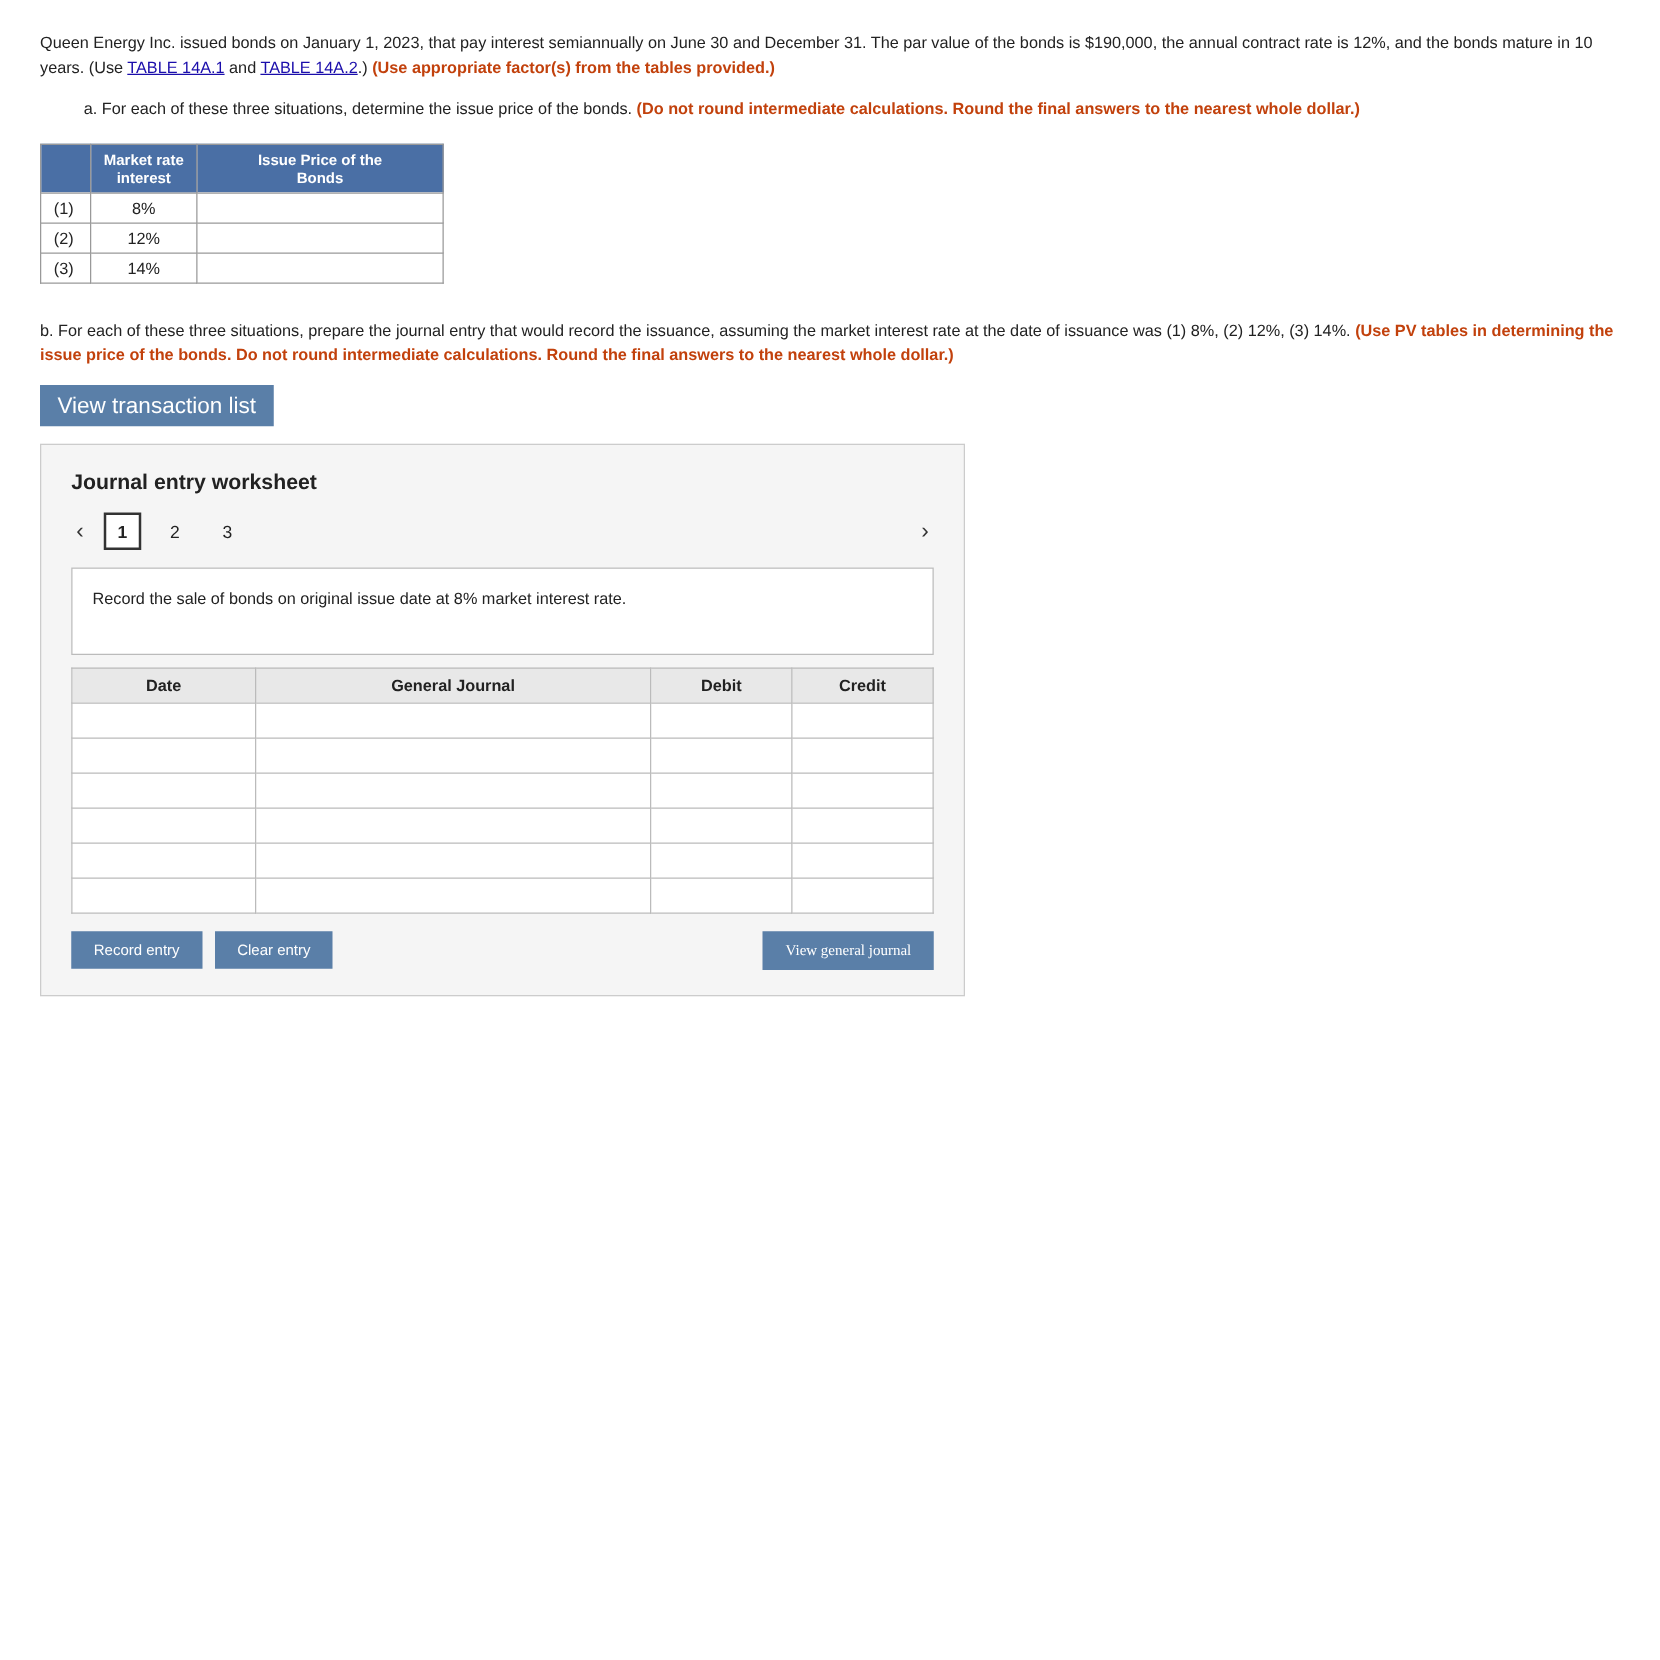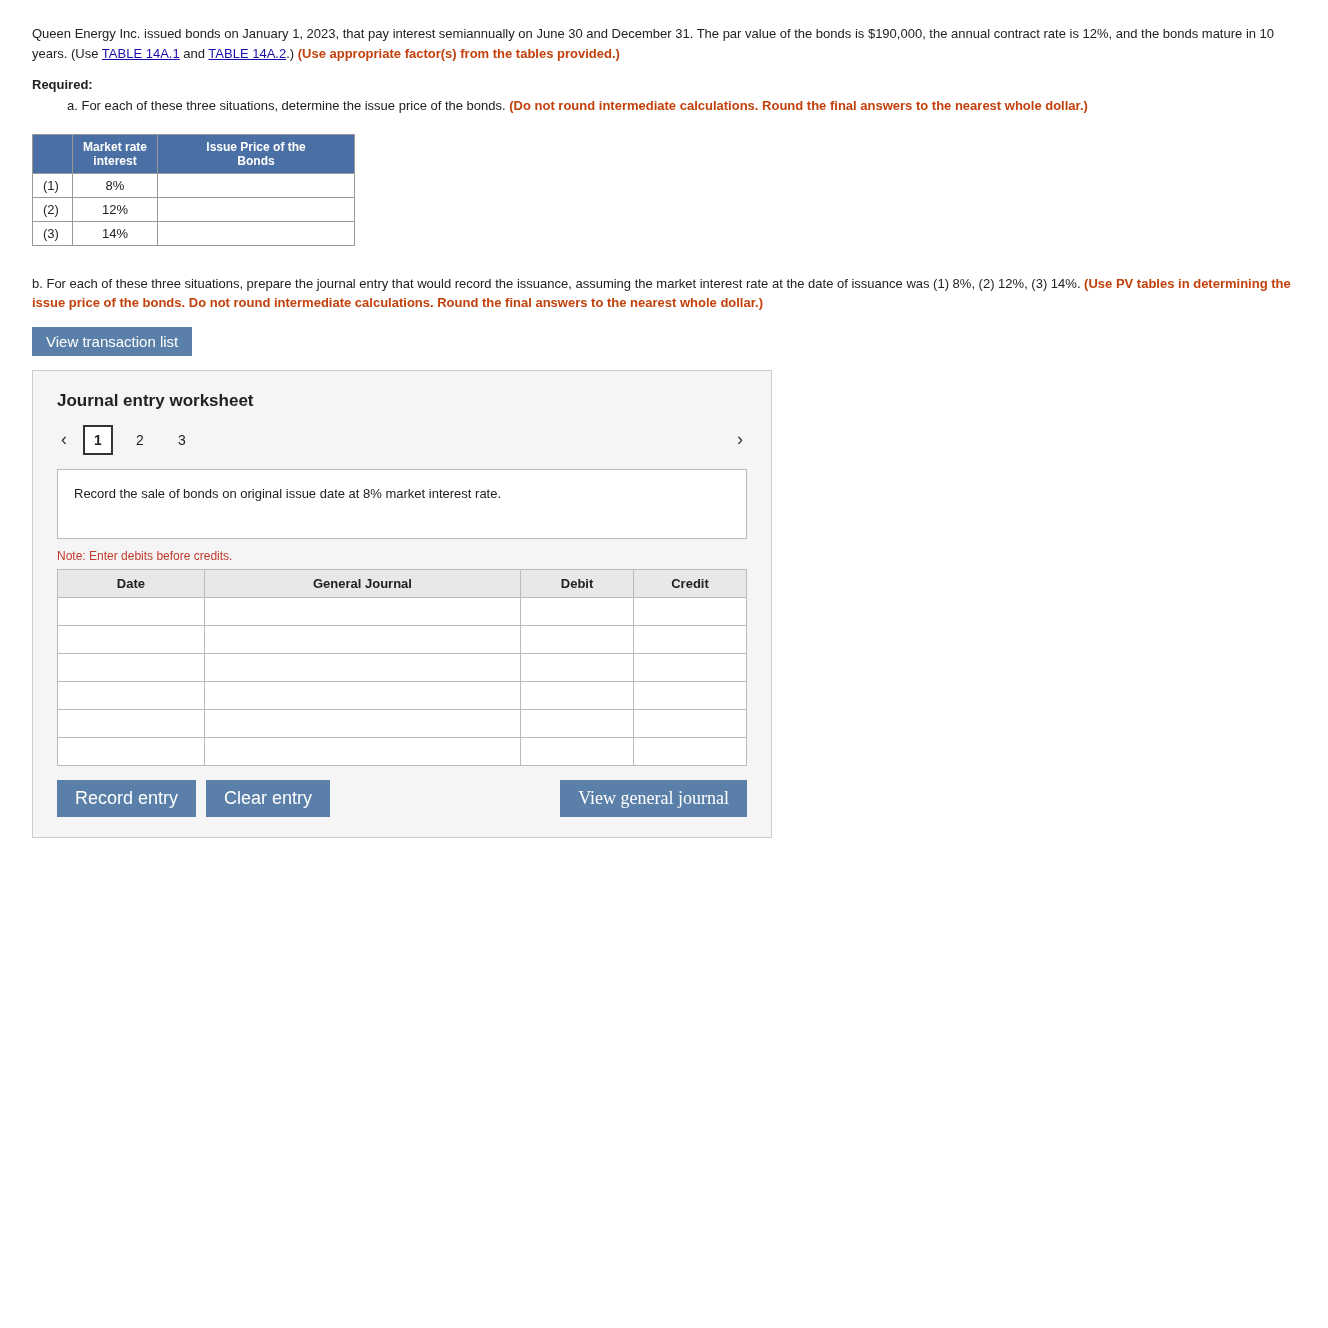--- a/index.html
+++ b/index.html
@@ -60,21 +60,21 @@
     .part-b {
       margin-top: 28px;
       margin-bottom: 14px;
       line-height: 1.5;
     }
     .view-transaction-btn {
       background: #5a7fa8;
       color: #fff;
       border: none;
       padding: 6px 14px;
-      font-size: 15px;
+      font-size: 18px;
       cursor: pointer;
       margin-bottom: 14px;
     }
     .journal-container {
       border: 1px solid #ccc;
       background: #f5f5f5;
       padding: 20px 24px 20px 24px;
       max-width: 740px;
     }
     .journal-title {
@@ -164,42 +164,41 @@
       display: flex;
       align-items: center;
       gap: 10px;
       margin-top: 14px;
     }
     .action-btn {
       background: #5a7fa8;
       color: #fff;
       border: none;
       padding: 8px 18px;
-      font-size: 18px;
+      font-size: 12px;
       cursor: pointer;
     }
     .action-btn.view-journal {
       margin-left: auto;
       font-family: Liberation Serif, serif;
     }
     .spacer { flex: 1; }
   </style>
 </head>
 <body>
 
 
 
 
 <div class="intro-text">
   <span>Queen Energy Inc. issued bonds on January 1, 2023, that pay interest semiannually on June 30 and December 31. The par value of the bonds is $190,000, the annual contract rate is 12%, and the bonds mature in 10 years. (Use </span><span class="underline-link">TABLE 14A.1</span><span> and </span><span class="underline-link">TABLE 14A.2</span><span>.) </span><span class="red-bold">(Use appropriate factor(s) from the tables provided.)</span>
 </div>
 
 
 <div class="required-section">
-  <div class="required-label">Required:</div>
   <div class="part-a">
     <span>a. For each of these three situations, determine the issue price of the bonds. </span><span class="red-bold">(Do not round intermediate calculations. Round the final answers to the nearest whole dollar.)</span>
   </div>
 
   <table class="bond-table">
     <thead>
       <tr>
         <th></th>
         <th>Market rate<br>interest</th>
         <th>Issue Price of the<br>Bonds</th>
@@ -243,21 +242,20 @@
     <div class="tab-item plain">2</div>
     <div class="tab-item plain">3</div>
     <div style="flex:1"></div>
     <button class="tab-arrow">›</button>
   </div>
 
   <div class="instruction-box">
     <span>Record the sale of bonds on original issue date at 8% market interest rate.</span>
   </div>
 
-  <div class="note-text">Note: Enter debits before credits.</div>
 
   <table class="journal-table">
     <thead>
       <tr>
         <th class="date-col">Date</th>
         <th class="journal-col">General Journal</th>
         <th class="debit-col">Debit</th>
         <th class="credit-col">Credit</th>
       </tr>
     </thead>

